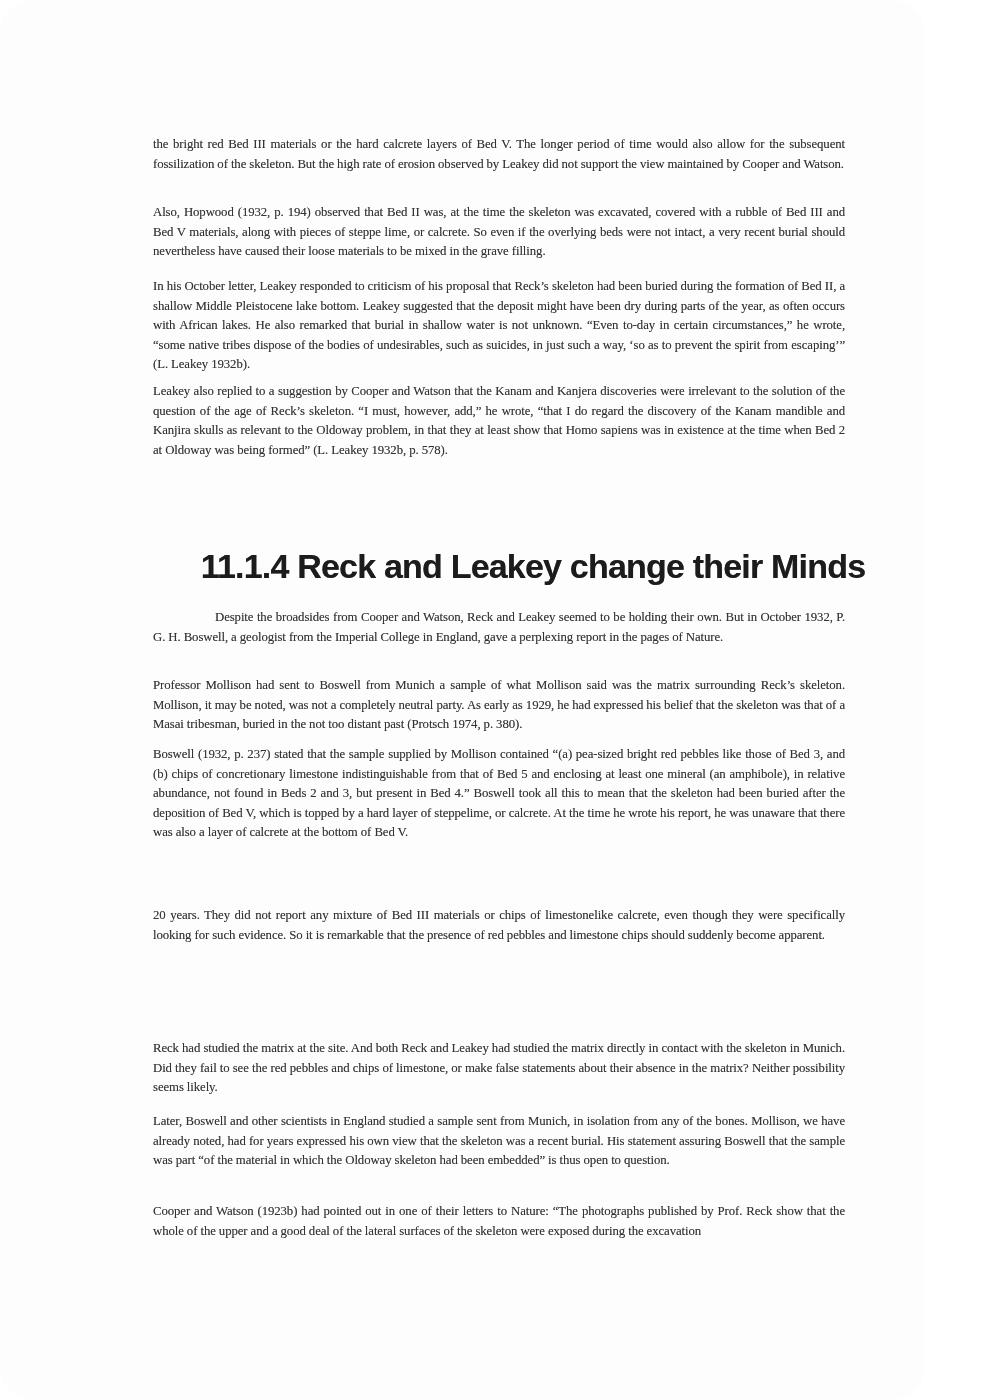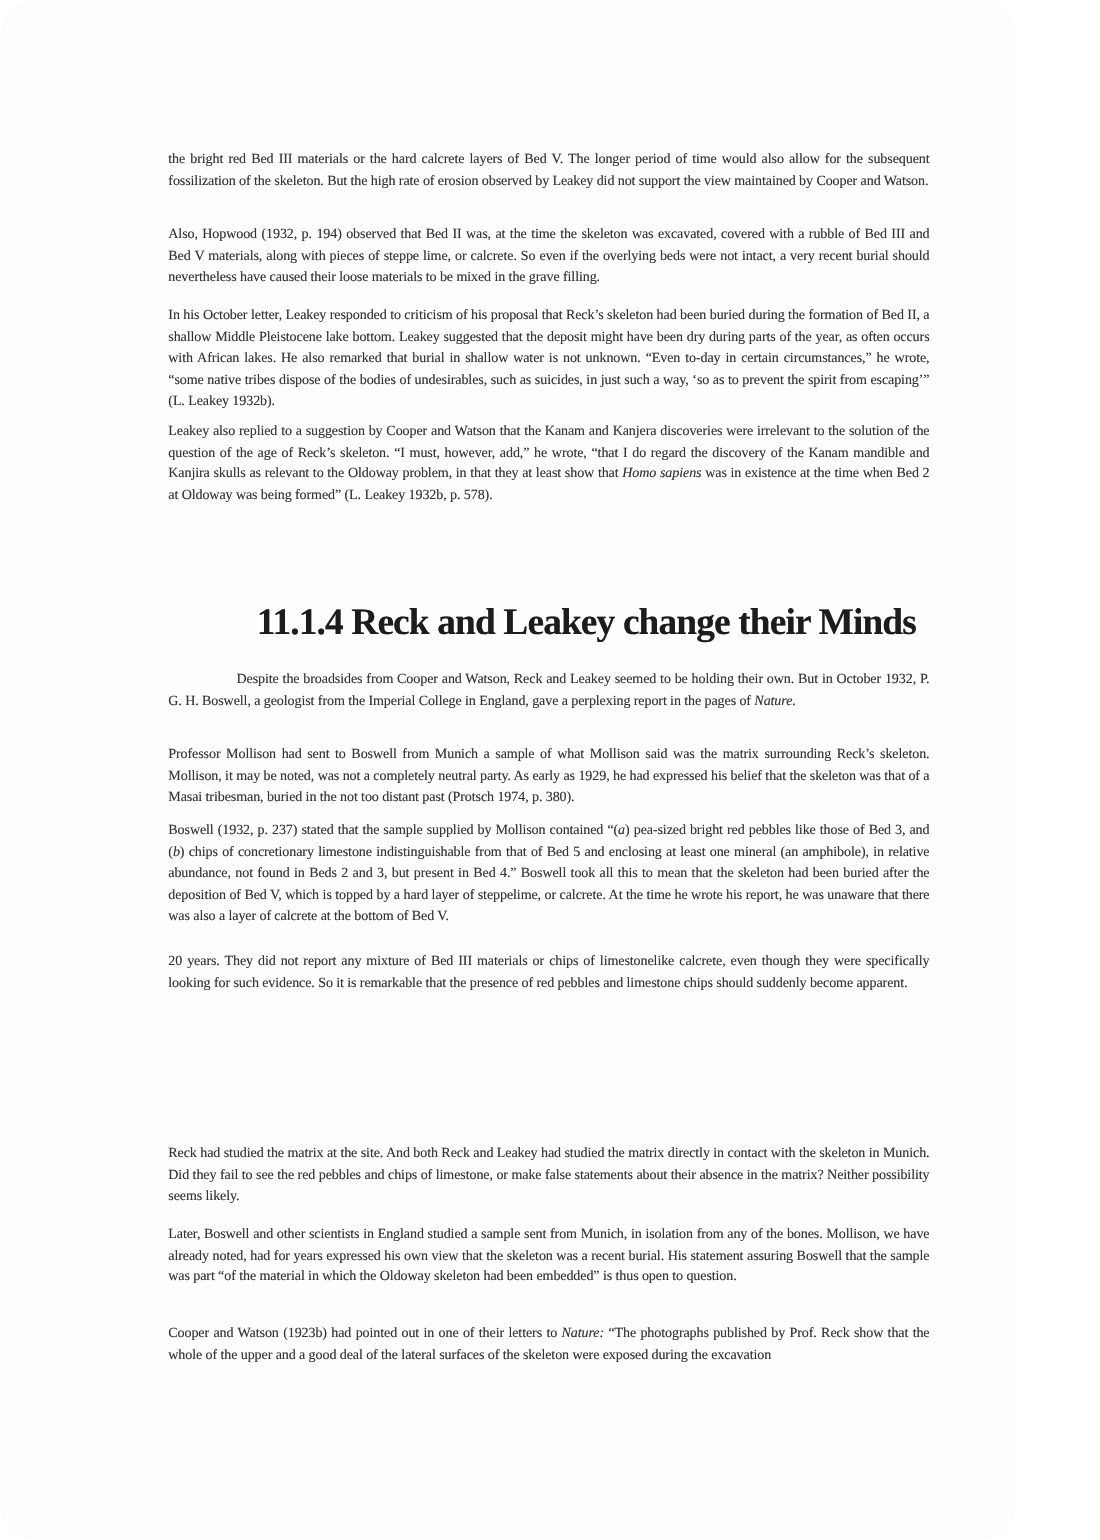--- a/index.html
+++ b/index.html
@@ -22,34 +22,34 @@
     left: 153px;
     width: 692px;
     margin: 0;
     font-size: 12.8px;
     line-height: 19.5px;
     letter-spacing: -0.1px;
     text-align: justify;
     text-shadow: 0 0 0.4px rgba(50,50,50,0.45);
   }
   .para .b { font-weight: normal; }
-  .para .i { font-style: italic; }
+  .para .i { }
   .indent { text-indent: 62px; }
   .heading {
     position: absolute;
     left: 187px;
     width: 692px;
     margin: 0;
     text-align: center;
     font-size: 34px;
     line-height: 40px;
     font-weight: bold;
     letter-spacing: -0.8px;
     color: #1c1c1c;
-    font-family: Liberation Serif, serif;
+    font-family: Liberation Sans, sans-serif;
     text-shadow: 0 0 0.5px rgba(20,20,20,0.6);
   }
 </style>
 </head>
 <body>
 
 <div class="page">
 
   <p class="para" style="top:135px"><span>the bright red Bed III materials or the hard calcrete layers of Bed V. The longer period of time would also allow for the subsequent fossilization of the skeleton. But the high rate of erosion observed by Leakey did not support the view maintained by Cooper and Watson.</span></p>
 
@@ -61,21 +61,21 @@
 
   <h1 class="heading" style="top:546px">11.1.4 Reck and Leakey change their Minds</h1>
 
   <p class="para indent" style="top:608px"><span>Despite the broadsides from Cooper and Watson, Reck and Leakey seemed to be holding their own. But in October 1932, P. G. H. Boswell, a geologist from the Imperial College in England, gave a perplexing report in the pages of </span><span class="i">Nature</span><span>.</span></p>
 
   <p class="para" style="top:676px"><span>Professor Mollison had sent to Boswell from Munich a sample of what Mollison said was the matrix surrounding Reck’s skeleton. Mollison, it may be noted, was not a completely neutral party. As early as 1929, he had expressed his belief that the skeleton was that of a Masai tribesman, buried in the not too distant past (Protsch 1974, p. 380).</span></p>
 
   <p class="para" style="top:745px"><span>Boswell (1932, p. 237) stated that the sample supplied by Mollison contained “(</span><span class="i">a</span><span>) pea-sized bright red pebbles like those of Bed 3, and (</span><span class="i">b</span><span>) chips of concretionary limestone indistinguishable from that of Bed 5 and enclosing at least one mineral (an amphibole), in relative abundance, not found in Beds 2 and 3, but present in Bed 4.” Boswell took all this to mean that the skeleton had been buried after the deposition of Bed V, which is topped by a hard layer of steppelime, or calcrete. At the time he wrote his report, he was unaware that there was also a layer of calcrete at the bottom of Bed V.</span></p>
 
 
-  <p class="para" style="top:864px"><span>20 years. They did not report any mixture of Bed III materials or chips of limestonelike calcrete, even though they were specifically looking for such evidence. So it is remarkable that the presence of red pebbles and limestone chips should suddenly become apparent.</span></p>
+  <p class="para" style="top:906px"><span>20 years. They did not report any mixture of Bed III materials or chips of limestonelike calcrete, even though they were specifically looking for such evidence. So it is remarkable that the presence of red pebbles and limestone chips should suddenly become apparent.</span></p>
 
 
   <p class="para" style="top:1039px"><span>Reck had studied the matrix at the site. And both Reck and Leakey had studied the matrix directly in contact with the skeleton in Munich. Did they fail to see the red pebbles and chips of limestone, or make false statements about their absence in the matrix? Neither possibility seems likely.</span></p>
 
   <p class="para" style="top:1112px"><span>Later, Boswell and other scientists in England studied a sample sent from Munich, in isolation from any of the bones. Mollison, we have already noted, had for years expressed his own view that the skeleton was a recent burial. His statement assuring Boswell that the sample was part “of the material in which the Oldoway skeleton had been embedded” is thus open to question.</span></p>
 
   <p class="para" style="top:1202px"><span>Cooper and Watson (1923b) had pointed out in one of their letters to </span><span class="i">Nature:</span><span> “The photographs published by Prof. Reck show that the whole of the upper and a good deal of the lateral surfaces of the skeleton were exposed during the excavation</span></p>
 
 </div>
 

